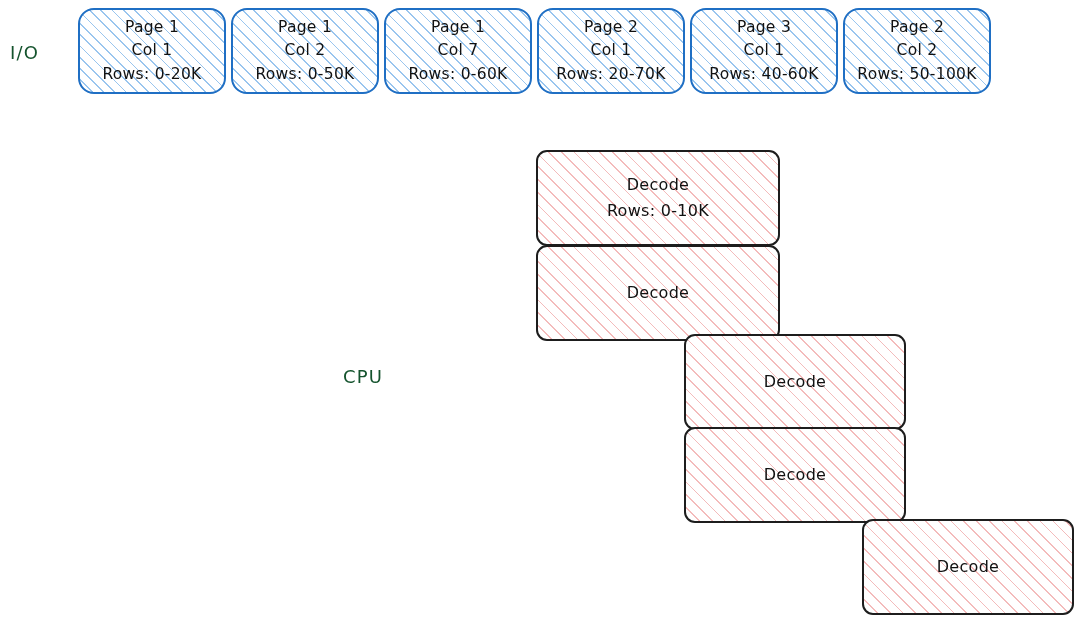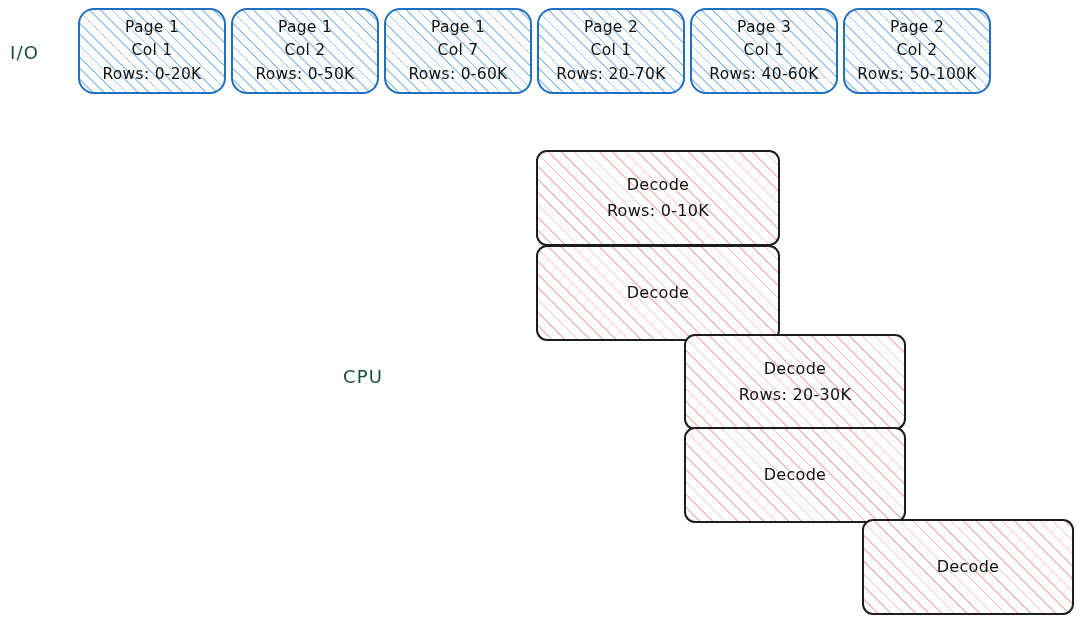--- a/index.html
+++ b/index.html
@@ -128,21 +128,20 @@
 
   <div class="node cpu-node" style="left: 536px; top: 150px; width: 244px; height: 96px;">
     <span class="line">Decode</span>
     <span class="line">Rows: 0-10K</span>
   </div>
   <div class="node cpu-node" style="left: 536px; top: 245px; width: 244px; height: 96px;">
     <span class="line">Decode</span>
   </div>
   <div class="node cpu-node" style="left: 684px; top: 334px; width: 222px; height: 96px;">
     <span class="line">Decode</span>
-    <span class="line">Rows: 20-30K</span>
   </div>
   <div class="node cpu-node" style="left: 684px; top: 427px; width: 222px; height: 96px;">
     <span class="line">Decode</span>
   </div>
   <div class="node cpu-node" style="left: 862px; top: 519px; width: 212px; height: 96px;">
     <span class="line">Decode</span>
   </div>
 
 </div>
 

